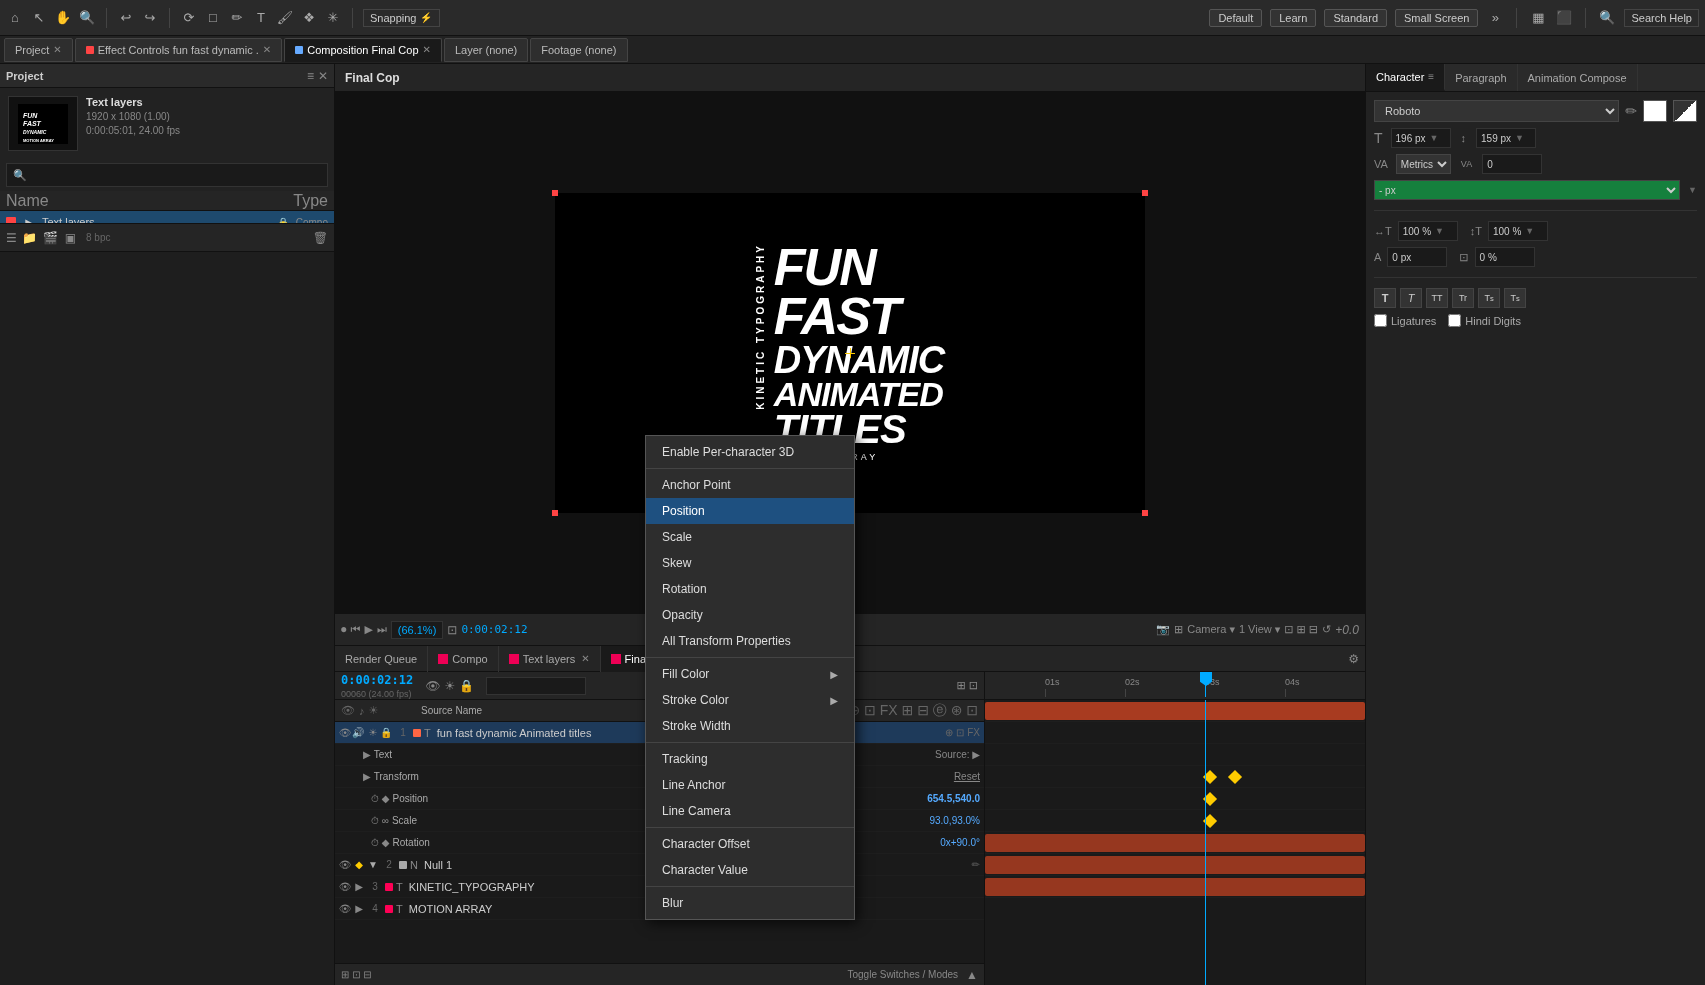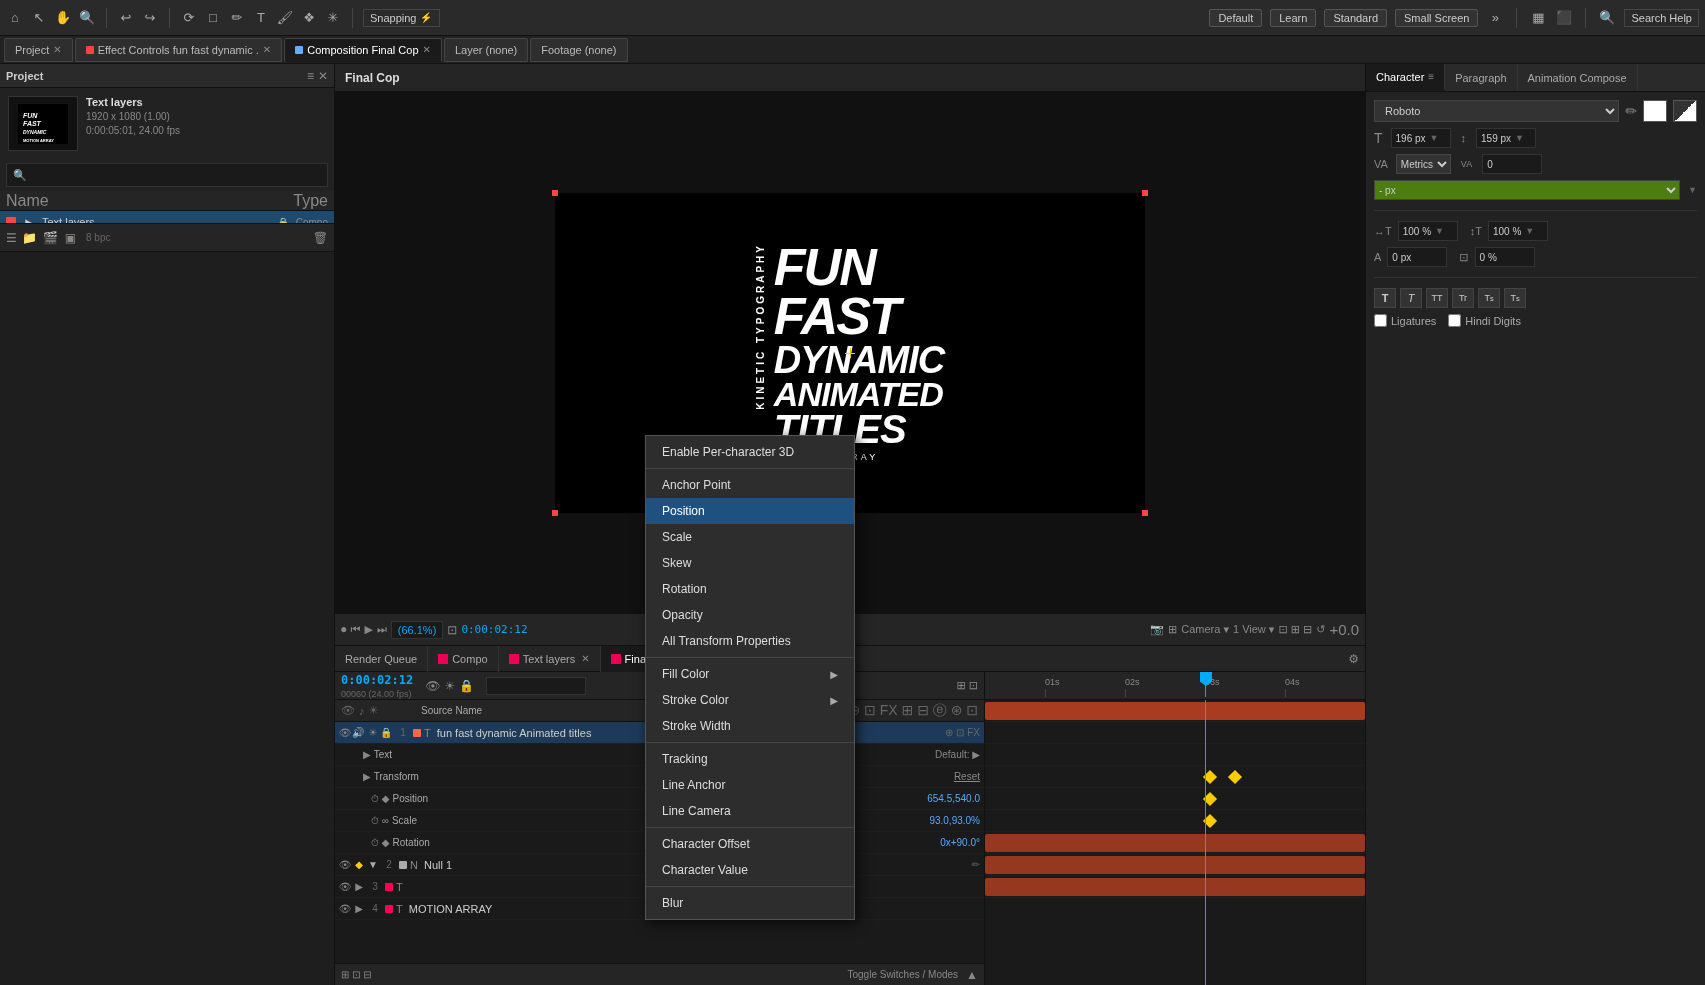--- a/index.html
+++ b/index.html
@@ -853,21 +853,21 @@
       </div>
       <span style="color:#888;font-size:12px;">⊡</span>
       <span style="color:#0af;font-size:11px;font-family:monospace;">0:00:02:12</span>
       <div class="view-controls-right">
         <span style="color:#888;">📷</span>
         <span style="color:#888;">⊞</span>
         <span style="color:#888;font-size:11px;">Camera ▾</span>
         <span style="color:#888;font-size:11px;">1 View ▾</span>
         <span style="color:#888;">⊡ ⊞ ⊟</span>
         <span style="color:#888;">↺</span>
-        <span style="color:#888;font-size:15px;">+0.0</span>
+        <span style="color:#888;font-size:12px;font-style:italic;">+0.0</span>
       </div>
     </div>
 
     <div class="timeline-area">
 
       <div class="timeline-tabs">
         <div class="tl-tab">
           <span>Render Queue</span>
         </div>
         <div class="tl-tab">
@@ -938,34 +938,34 @@
               <span class="layer-type-icon">T</span>
               <span class="layer-name">fun fast dynamic Animated titles</span>
               <div style="display:flex;gap:3px;font-size:10px;color:#666;">
                 <span>⊕ ⊡ FX</span>
               </div>
             </div>
 
             <div style="display:flex;align-items:center;height:22px;padding:0 4px 0 28px;border-bottom:1px solid #1e1e1e;gap:3px;">
               <span style="color:#888;font-size:10px;">▶</span>
               <span style="color:#aaa;font-size:10px;flex:1;">Text</span>
-              <span style="color:#888;font-size:10px;">Default: ▶</span>
+              <span style="color:#888;font-size:10px;">Source: ▶</span>
             </div>
 
             <div style="display:flex;align-items:center;height:22px;padding:0 4px 0 28px;border-bottom:1px solid #1e1e1e;gap:3px;">
               <span style="color:#888;font-size:10px;">▶</span>
               <span style="color:#aaa;font-size:10px;flex:1;">Transform</span>
               <span class="reset-link">Reset</span>
             </div>
 
             <div class="sub-layer">
               <span style="color:#888;font-size:10px;">⏱</span>
               <span style="color:#888;font-size:10px;">◆</span>
               <span style="color:#aaa;font-size:10px;flex:1;">Position</span>
-              <span style="color:#5af;font-size:10px;">654.5,540.0</span>
+              <span style="color:#5af;font-size:10px;font-weight:bold;">654.5,540.0</span>
             </div>
 
             <div class="sub-layer">
               <span style="color:#888;font-size:10px;">⏱</span>
               <span style="color:#888;font-size:10px;">∞</span>
               <span style="color:#aaa;font-size:10px;flex:1;">Scale</span>
               <span style="color:#5af;font-size:10px;">93.0,93.0%</span>
             </div>
 
             <div class="sub-layer">
@@ -991,20 +991,21 @@
             </div>
 
             <div class="layer-item">
               <div class="layer-icon-group">
                 <span class="layer-vis">👁</span>
                 <span class="layer-vis">▶</span>
               </div>
               <span class="layer-num">3</span>
               <div class="layer-color" style="background:#ff0055;"></div>
               <span class="layer-type-icon">T</span>
+              <span class="layer-name">KINETIC_TYPOGRAPHY</span>
             </div>
 
             <div class="layer-item">
               <div class="layer-icon-group">
                 <span class="layer-vis">👁</span>
                 <span class="layer-vis">▶</span>
               </div>
               <span class="layer-num">4</span>
               <div class="layer-color" style="background:#ff0055;"></div>
               <span class="layer-type-icon">T</span>
@@ -1123,21 +1124,21 @@
         <select style="background:#333;border:1px solid #444;color:#ccc;font-size:10px;height:20px;">
           <option>Metrics</option>
         </select>
         <span style="color:#888;font-size:9px;margin-left:4px;">VA</span>
         <div class="char-field" style="margin-left:4px;">
           <span style="color:#ccc;font-size:10px;">0</span>
         </div>
       </div>
 
       <div class="char-row">
-        <select style="background:#4d7c0f;border:1px solid #444;color:#ccc;font-size:10px;height:20px;flex:1;">
+        <select style="background:#15803d;border:1px solid #444;color:#ccc;font-size:10px;height:20px;flex:1;">
           <option>- px</option>
         </select>
         <span style="color:#666;font-size:9px;margin-left:2px;">▼</span>
       </div>
 
       <div class="char-separator"></div>
 
       <div class="char-row">
         <span style="color:#888;font-size:11px;">↔T</span>
         <div class="char-field">

